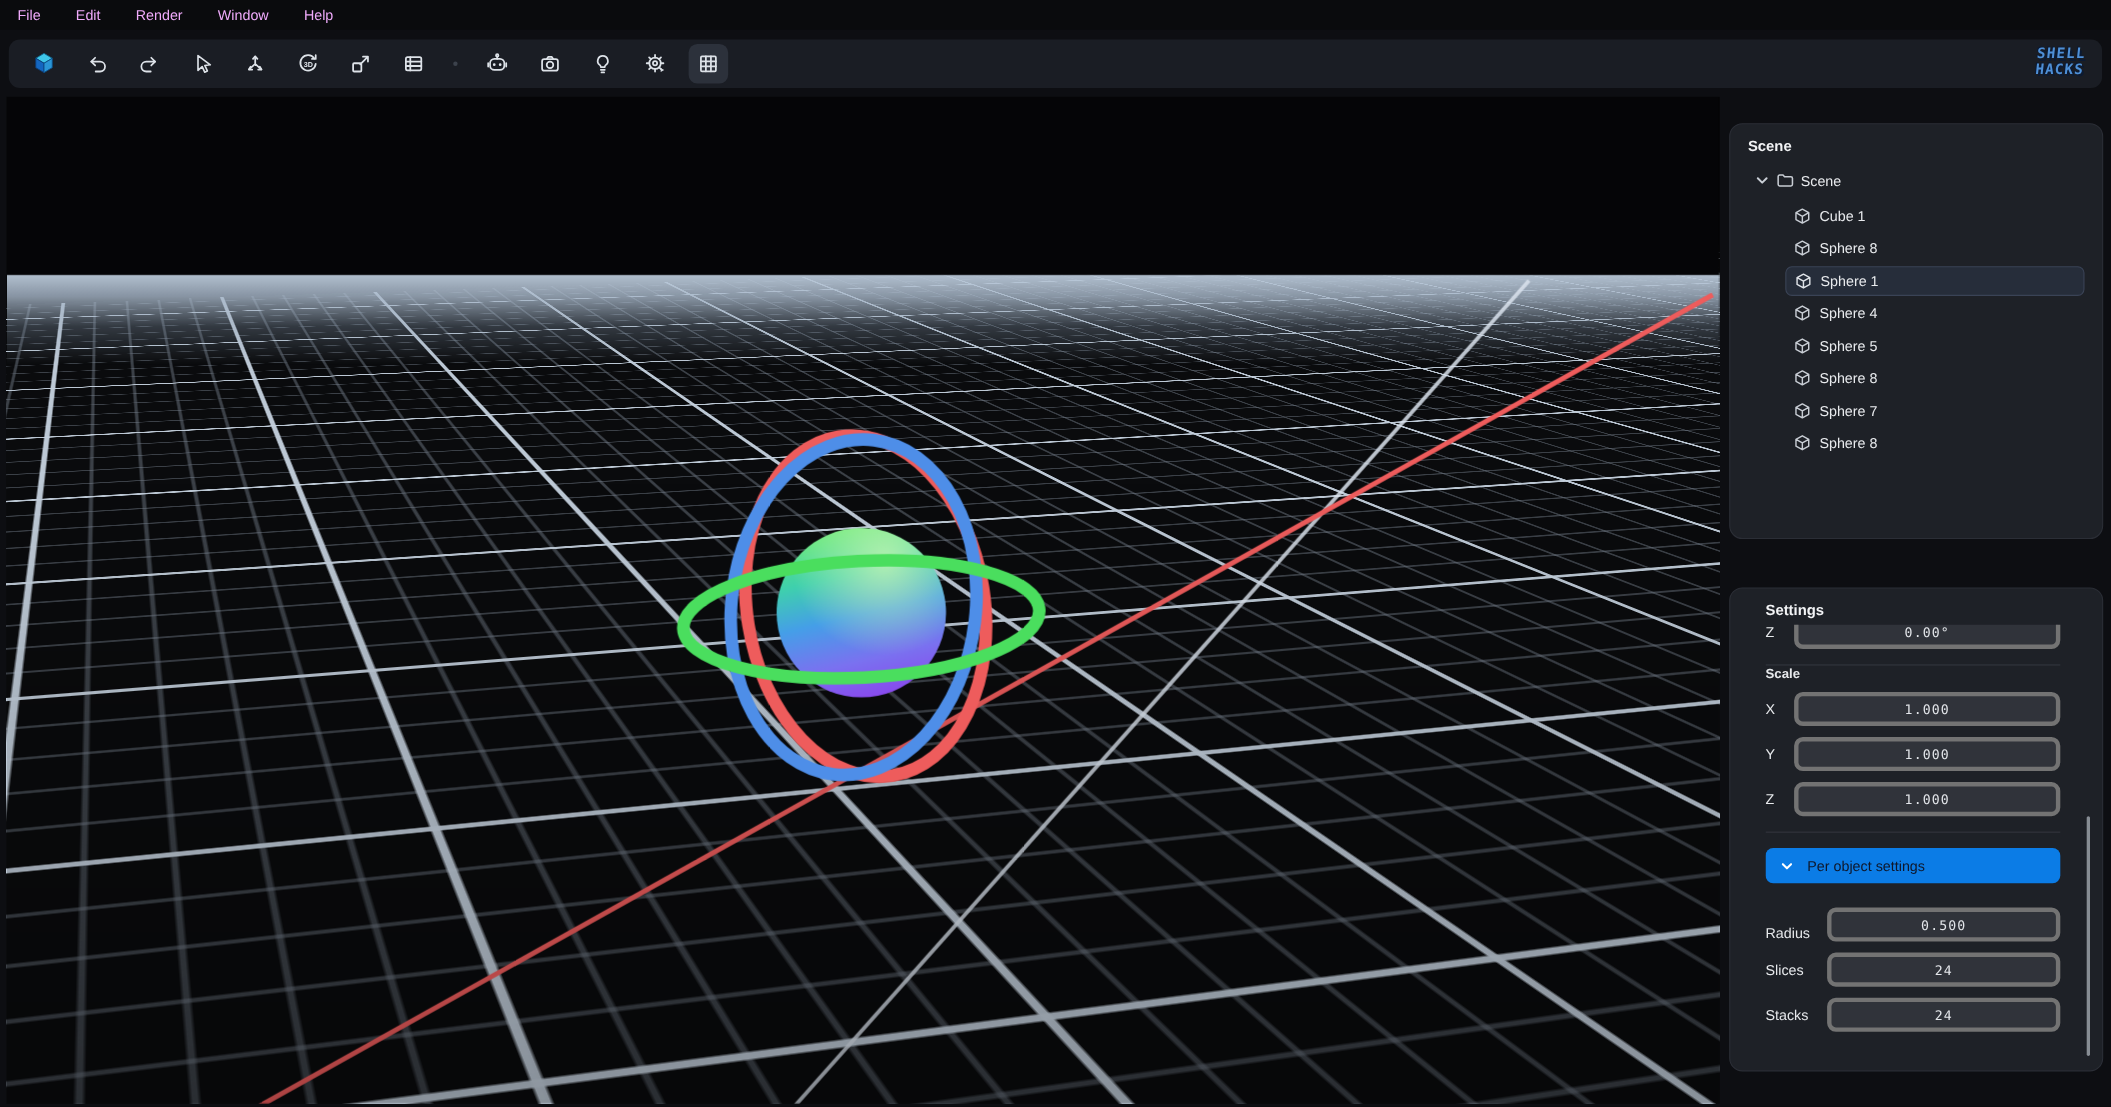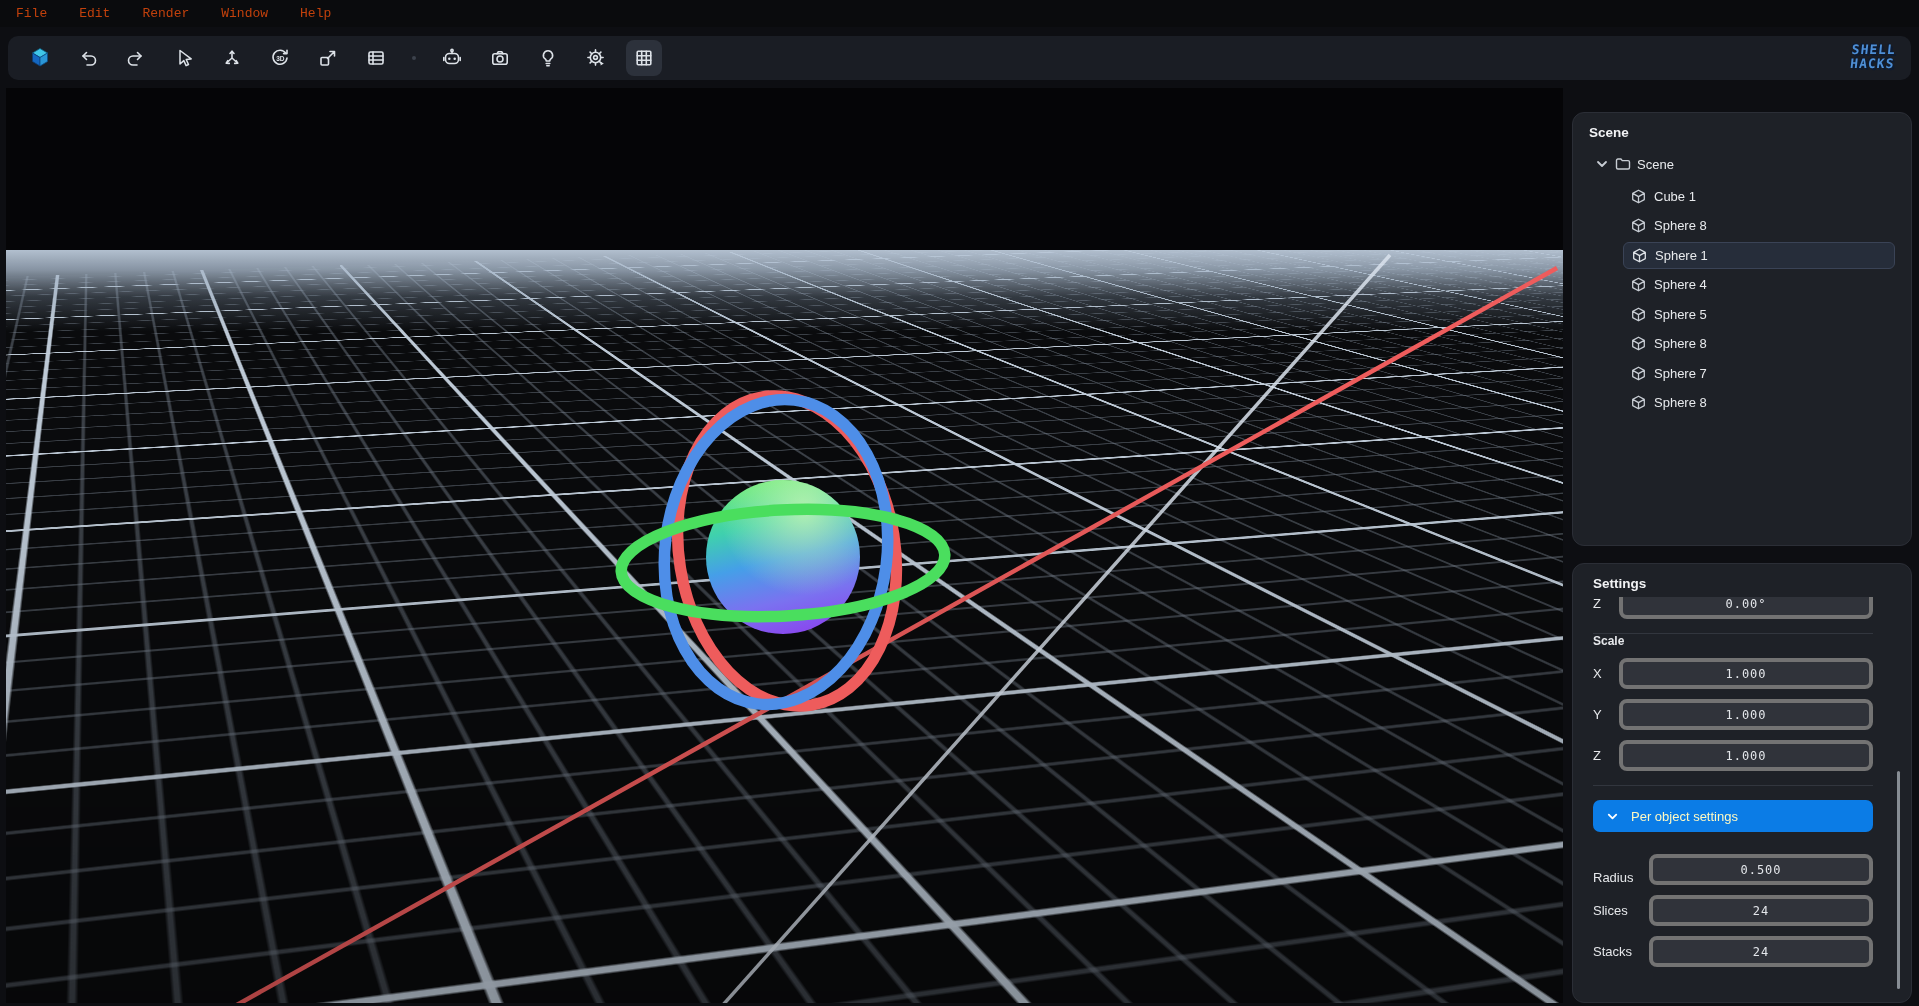--- a/index.html
+++ b/index.html
@@ -2,21 +2,21 @@
 <html style="--accent: #0b7ce6; --axis-x: #ee5c5c; --axis-y: #4ade5e; --axis-z: #4e8ee8; --brand: #4e8fd6; --grid-major: #c4d0dd; --grid-minor: #76808d; --sphere-top: #62e878; --sphere-mid: #459fe8; --sphere-bottom: #8a46ee;"><head>
 <meta charset="utf-8">
 <style>
   * { margin:0; padding:0; box-sizing:border-box; }
   html,body { width:1919px; height:1006px; overflow:hidden; background:#0d0e12;
     font-family:"Liberation Sans", sans-serif; cursor:default; }
 
   
   #menubar { position:absolute; left:0; top:0; width:1919px; height:27px; background:#0a0b0d;
     display:flex; align-items:center; padding-left:12px; gap:24px; }
-  .menu-item { color:#c2410c; font-size:13px; padding:2px 4px;font-family:Liberation Mono, monospace; }
+  .menu-item { color:#f0abfc; font-size:13px; padding:2px 4px; }
 
   
   #toolbar { position:absolute; left:8px; top:36px; width:1903px; height:44px;
     background:#1a1d24; border-radius:10px; display:flex; align-items:center; padding:0 14px; }
   .tool { width:36px; height:36px; display:flex; align-items:center; justify-content:center;
     margin-right:12px; border-radius:8px; flex:none; }
   .tool.active { background:#2c313b; }
   .tool svg { display:block; }
   .tico { stroke:#dde2e8; stroke-width:1.6; fill:none; stroke-linecap:round; stroke-linejoin:round; }
   .tico-fill { fill:#dde2e8; stroke:none; }
@@ -42,22 +42,22 @@
   #horizon-glow { position:absolute; left:0; top:160px; width:100%; height:84px; pointer-events:none;
     background:linear-gradient(180deg, rgba(188,202,218,.97) 0, rgba(168,184,202,.8) 26%,
       rgba(140,158,178,.32) 58%, rgba(120,140,160,0) 100%); }
   #vignette { position:absolute; inset:0; pointer-events:none;
     background:linear-gradient(180deg, transparent 38%, rgba(0,0,0,.28) 100%); }
   #axes-overlay, #gizmo { position:absolute; left:0; top:0; }
 
   
   .panel { position:absolute; left:1572px; width:340px; background:#1e2127;
     border:1px solid #2b2e36; border-radius:12px; }
-  #scene-panel { top:112px; height:434px; padding:12px 16px; }
-  #settings-panel { top:563px; height:440px; padding:12px 16px 0 20px; overflow:hidden; }
+  #scene-panel { top:112px; height:378px; padding:12px 16px; }
+  #settings-panel { top:534px; height:440px; padding:12px 16px 0 32px; overflow:hidden; }
   .panel-title { color:#f2f3f5; font-size:13.5px; font-weight:bold; }
 
   
   #tree { margin-top:8px; }
   .tree-row { height:32px; display:flex; align-items:center; color:#e8eaed; font-size:13px; }
   .tree-root { padding-left:6px; gap:6px; }
   .tree-item { margin-left:34px; padding-left:8px; gap:8px; border-radius:6px;
     height:27px; margin-top:2.5px; margin-bottom:2.5px;align-items:center; }
   .tree-item.selected { background:#262d3a; border:1px solid #3a4356; }
   .tree-ic { flex:none; display:block; }
@@ -68,21 +68,21 @@
   .field-row .flabel { color:#e6e8eb; font-size:13px; flex:none; }
   .lbl-nar { width:26px; }
   .lbl-wide { width:56px; }
   .field { flex:1; height:31px; background:#30333a; border:4px solid #737373; border-radius:8px;
     display:flex; align-items:center; justify-content:center;
     font-family:"DejaVu Sans Mono", monospace; font-size:12px; color:#e3e6ea; letter-spacing:1px; }
   .clip-row { margin-top:-9px; }
   .divider { height:1px; background:#32363e; margin:14px 0 0 0; }
   .section-label { color:#e6e8eb; font-size:12px; font-weight:bold; margin-top:0; }
   #per-object-btn { margin-top:14px; height:32px; background:var(--accent,#0b7ce6); border-radius:7px;
-    display:flex; align-items:center; gap:12px; padding-left:13px; color:#fef9c3; font-size:13px; }
+    display:flex; align-items:center; gap:12px; padding-left:13px; color:#0f172a; font-size:13px; }
   #settings-scrollbar { position:absolute; right:11px; top:207px; width:3px; height:218px;
     background:#9aa0a8; border-radius:2px; opacity:.85; }
 </style>
 </head>
 <body>
 
 <div id="menubar">
   <span class="menu-item">File</span>
   <span class="menu-item">Edit</span>
   <span class="menu-item">Render</span>

